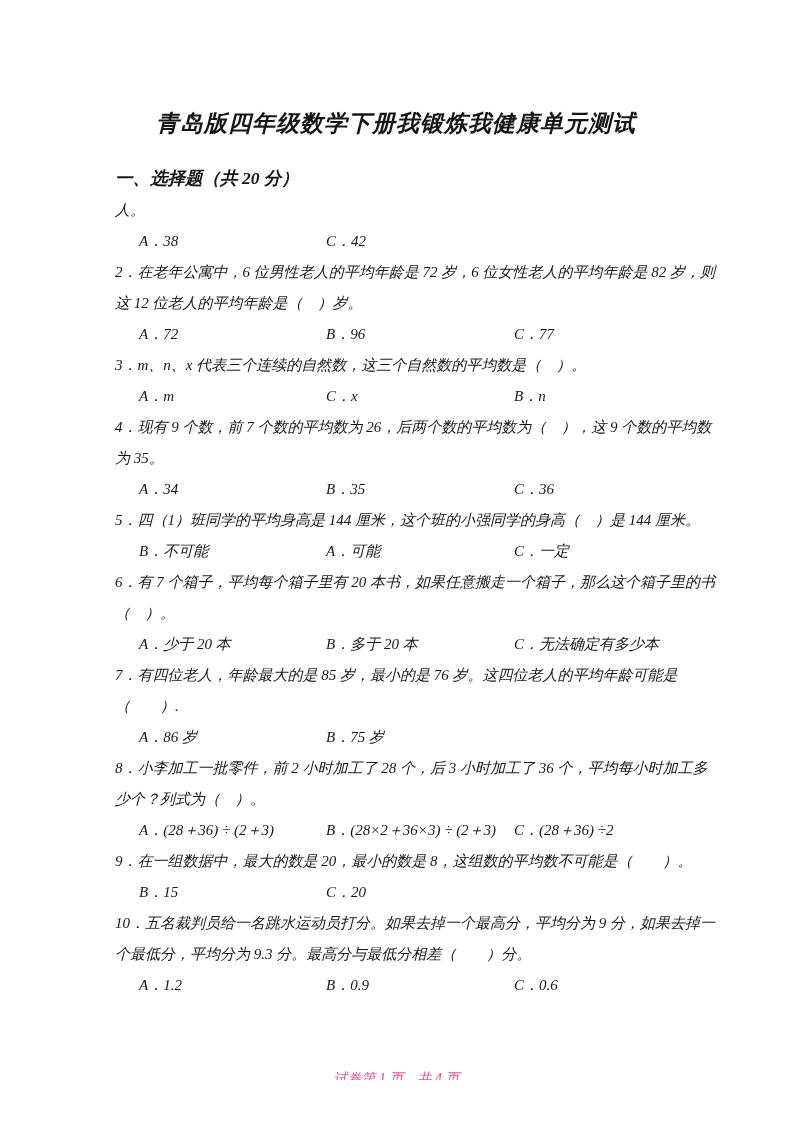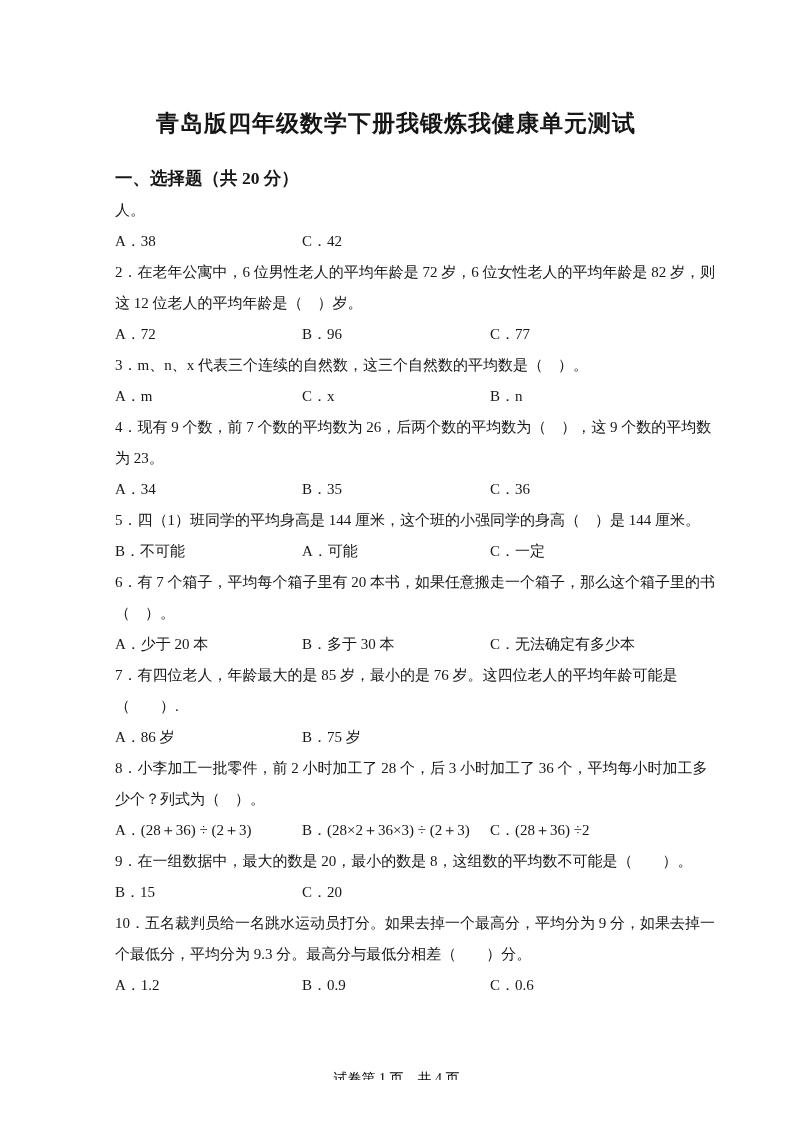--- a/index.html
+++ b/index.html
@@ -4,20 +4,21 @@
 <style>
   html, body { margin: 0; padding: 0; background: #ffffff; }
   .page {
     position: relative;
     width: 793px;
     height: 1080px;
     background: #ffffff;
     font-family: "Liberation Serif", "DejaVu Serif", serif;
     color: #161616;
     overflow: hidden;
+    font-style: italic;
   }
   .title {
     position: absolute;
     left: 113px;
     top: 103px;
     width: 566px;
     text-align: center;
     font-size: 23px;
     font-weight: bold;
     line-height: 42px;
@@ -44,30 +45,30 @@
     font-size: 15px;
     line-height: 31px;
     white-space: nowrap;
   }
   .options {
     display: grid;
     grid-template-columns: 187px 188px 1fr;
     font-size: 15px;
     line-height: 31px;
   }
-  .option { white-space: nowrap; }
+  .option { white-space: nowrap; margin-left: 24px; }
   .footer {
     position: absolute;
     left: 0;
     right: 0;
     top: 1064px;
     text-align: center;
     font-size: 14px;
     line-height: 30px;
-    color: #000000;
+    color: #ec4899;
   }
 </style>
 </head>
 <body>
 
 <div class="page">
   <div class="title">青岛版四年级数学下册我锻炼我健康单元测试</div>
 
   <div class="section-heading">一、选择题（共 20 分）</div>
 
@@ -91,41 +92,41 @@
       <div class="question">
         <div class="qline">3．m、n、x 代表三个连续的自然数，这三个自然数的平均数是（　）。</div>
         <div class="options">
           <div class="option">A．m</div>
           <div class="option">C．x</div>
           <div class="option">B．n</div>
         </div>
       </div>
       <div class="question">
         <div class="qline">4．现有 9 个数，前 7 个数的平均数为 26，后两个数的平均数为（　），这 9 个数的平均数</div>
-        <div class="qline">为 23。</div>
+        <div class="qline">为 35。</div>
         <div class="options">
           <div class="option">A．34</div>
           <div class="option">B．35</div>
           <div class="option">C．36</div>
         </div>
       </div>
       <div class="question">
         <div class="qline">5．四（1）班同学的平均身高是 144 厘米，这个班的小强同学的身高（　）是 144 厘米。</div>
         <div class="options">
           <div class="option">B．不可能</div>
           <div class="option">A．可能</div>
           <div class="option">C．一定</div>
         </div>
       </div>
       <div class="question">
         <div class="qline">6．有 7 个箱子，平均每个箱子里有 20 本书，如果任意搬走一个箱子，那么这个箱子里的书</div>
         <div class="qline">（　）。</div>
         <div class="options">
           <div class="option">A．少于 20 本</div>
-          <div class="option">B．多于 30 本</div>
+          <div class="option">B．多于 20 本</div>
           <div class="option">C．无法确定有多少本</div>
         </div>
       </div>
       <div class="question">
         <div class="qline">7．有四位老人，年龄最大的是 85 岁，最小的是 76 岁。这四位老人的平均年龄可能是</div>
         <div class="qline">（　　）.</div>
         <div class="options">
           <div class="option">A．86 岁</div>
           <div class="option">B．75 岁</div>
         </div>

